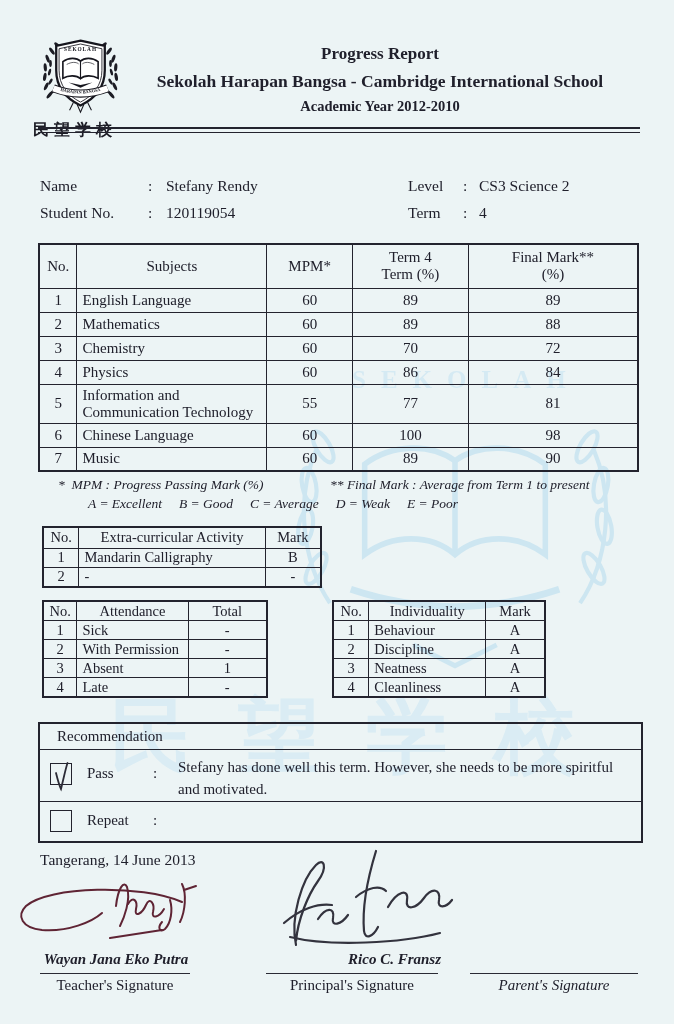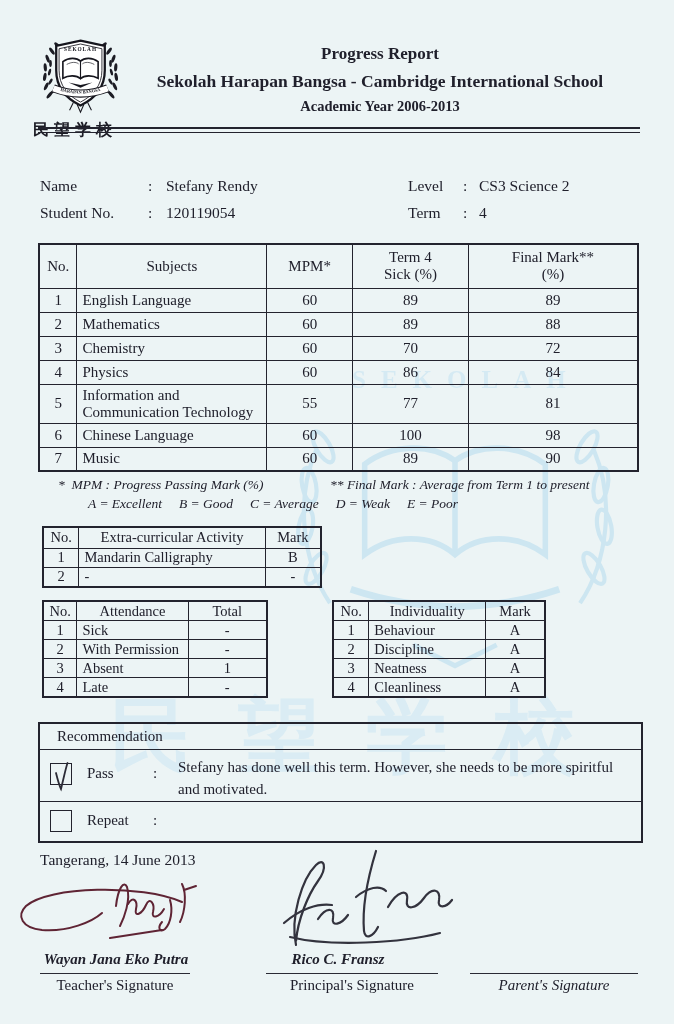--- a/index.html
+++ b/index.html
@@ -147,21 +147,21 @@
           <textPath href="#bannerArc" startOffset="50%" text-anchor="middle">HARAPAN BANGSA</textPath>
         </text>
         <path d="M40,72 L36,80 M55,72 L59,80 M44,74 L47.5,82 L51,74" stroke="#16161e" stroke-width="1.1" fill="none"></path>
       </svg>
       <div class="logo-cn">民望学校</div>
     </div>
 
     <div class="titles">
       <div class="t1">Progress Report</div>
       <div class="t2">Sekolah Harapan Bangsa - Cambridge International School</div>
-      <div class="t3">Academic Year 2006-2013</div>
+      <div class="t3">Academic Year 2012-2010</div>
     </div>
     <div class="double-rule"></div>
 
     <span class="info" style="left:40px;top:177px;">Name</span>
     <span class="info" style="left:148px;top:177px;">:</span>
     <span class="info" style="left:166px;top:177px;">Stefany Rendy</span>
     <span class="info" style="left:40px;top:204px;">Student No.</span>
     <span class="info" style="left:148px;top:204px;">:</span>
     <span class="info" style="left:166px;top:204px;">120119054</span>
     <span class="info" style="left:408px;top:177px;">Level</span>
@@ -179,21 +179,21 @@
           <col style="width:116px">
           <col style="width:170px">
         </colgroup>
       <thead>
         <tr>
           <th>No.</th>
           <th>Subjects</th>
           <th>MPM*</th>
           <th>
             <div>Term 4</div>
-            <div>Sick (%)</div>
+            <div>Term (%)</div>
           </th>
           <th>
             <div>Final Mark**</div>
             <div>(%)</div>
           </th>
         </tr>
       </thead>
       <tbody>
         <tr class="h24">
           <td class="num">1</td>
@@ -389,21 +389,21 @@
       <path d="M120,6 C112,32 106,62 108,86 C109,95 117,92 122,82"></path>
       <path d="M100,52 C112,42 124,40 130,46"></path>
       <path d="M132,62 c9,-16 21,-19 19,-7 c-2,11 9,9 17,-2 c8,-11 17,-9 15,2 c-2,9 7,8 13,0"></path>
       <path d="M34,92 C74,102 146,98 184,88"></path>
     </svg>
 
     <div class="sig-name" style="left:42px;top:951px;width:148px;">Wayan Jana Eko Putra</div>
     <div class="sig-line" style="left:40px;top:973px;width:150px;"></div>
     <div class="sig-label" style="left:40px;top:977px;width:150px;">Teacher's Signature</div>
 
-    <div class="sig-name" style="left:254px;top:951px;width:168px;">Rico C. Fransz</div>
+    <div class="sig-name" style="left:273px;top:951px;width:168px;text-align:right;">Rico C. Fransz</div>
     <div class="sig-line" style="left:266px;top:973px;width:172px;"></div>
     <div class="sig-label" style="left:266px;top:977px;width:172px;">Principal's Signature</div>
 
     <div class="sig-line" style="left:470px;top:973px;width:168px;"></div>
     <div class="sig-label" style="left:470px;top:977px;width:168px;font-style:italic;">Parent's Signature</div>
 
   </div>
 </div>
 
 </body></html>

